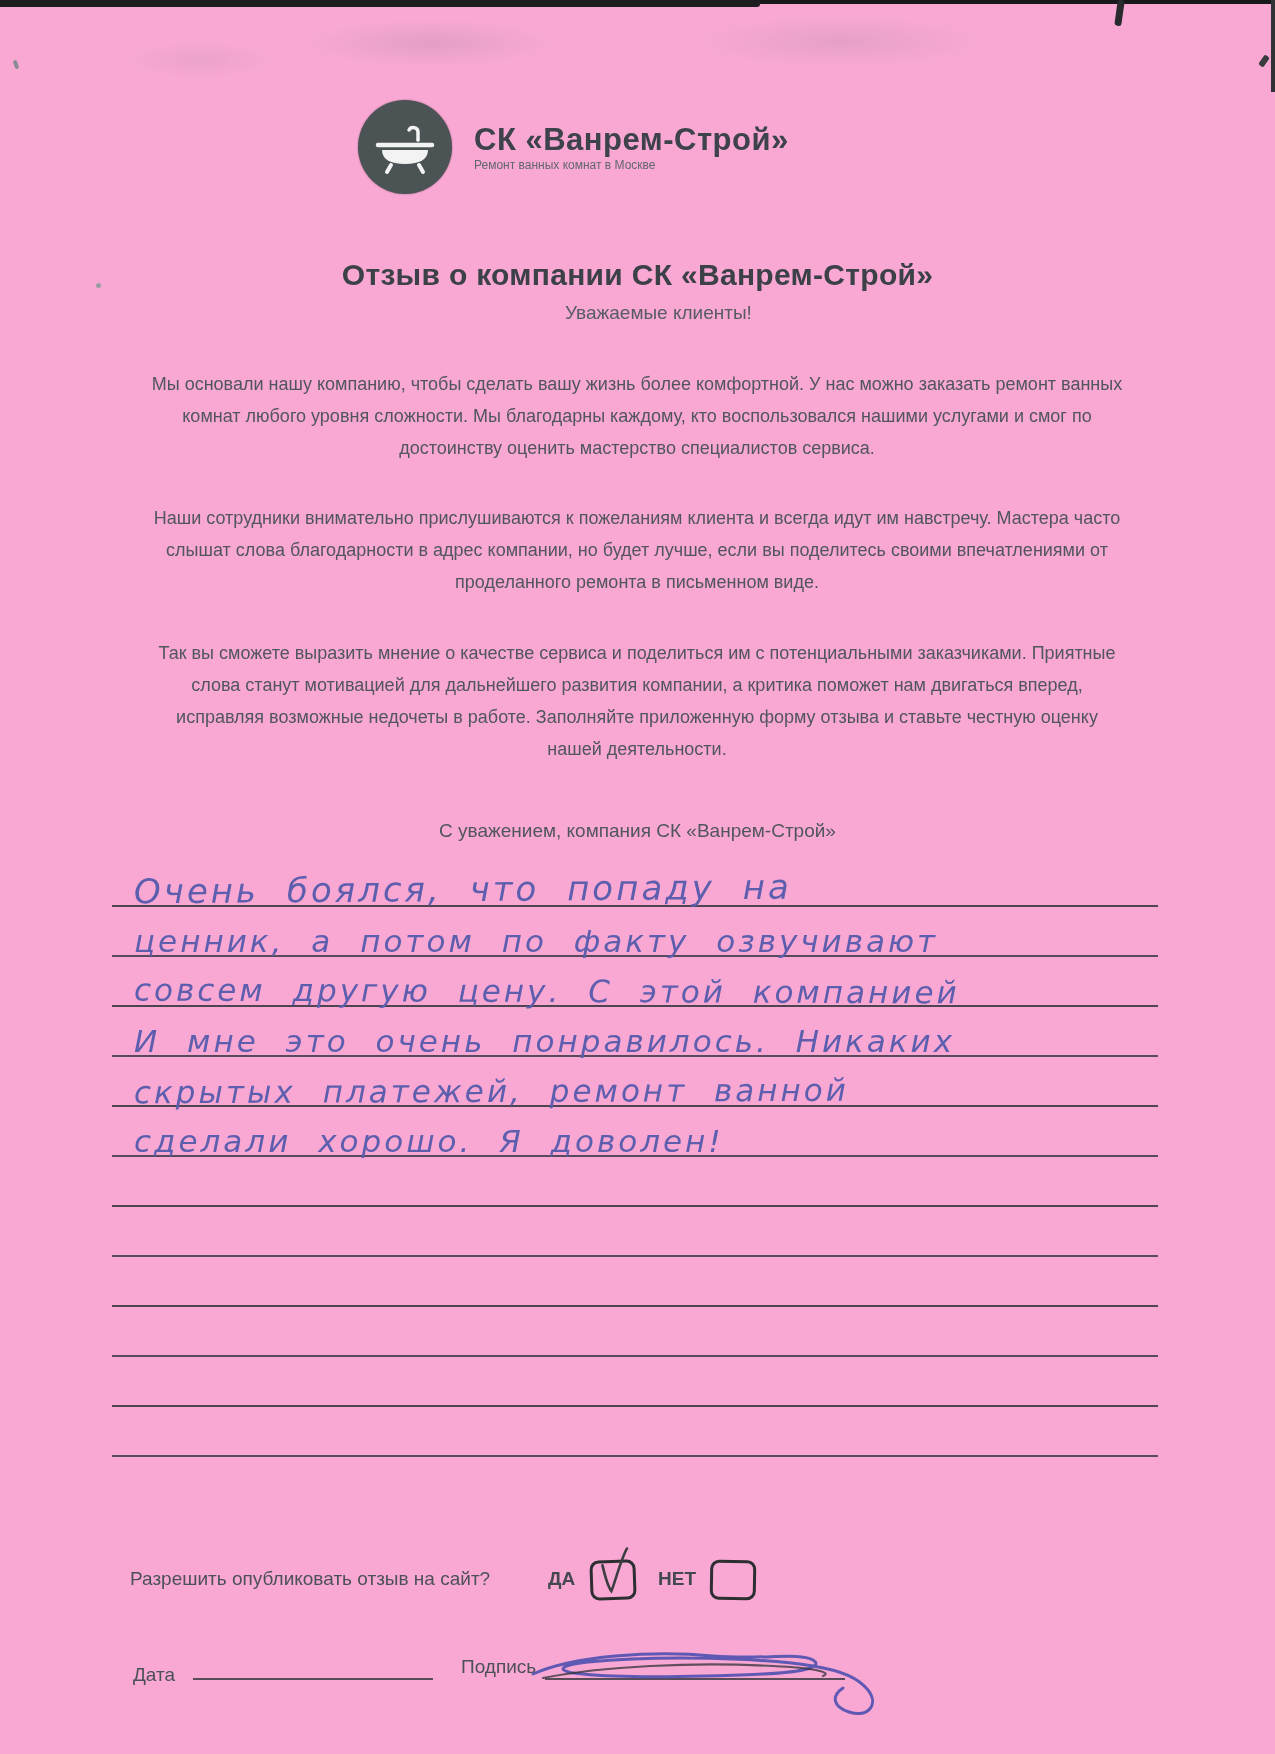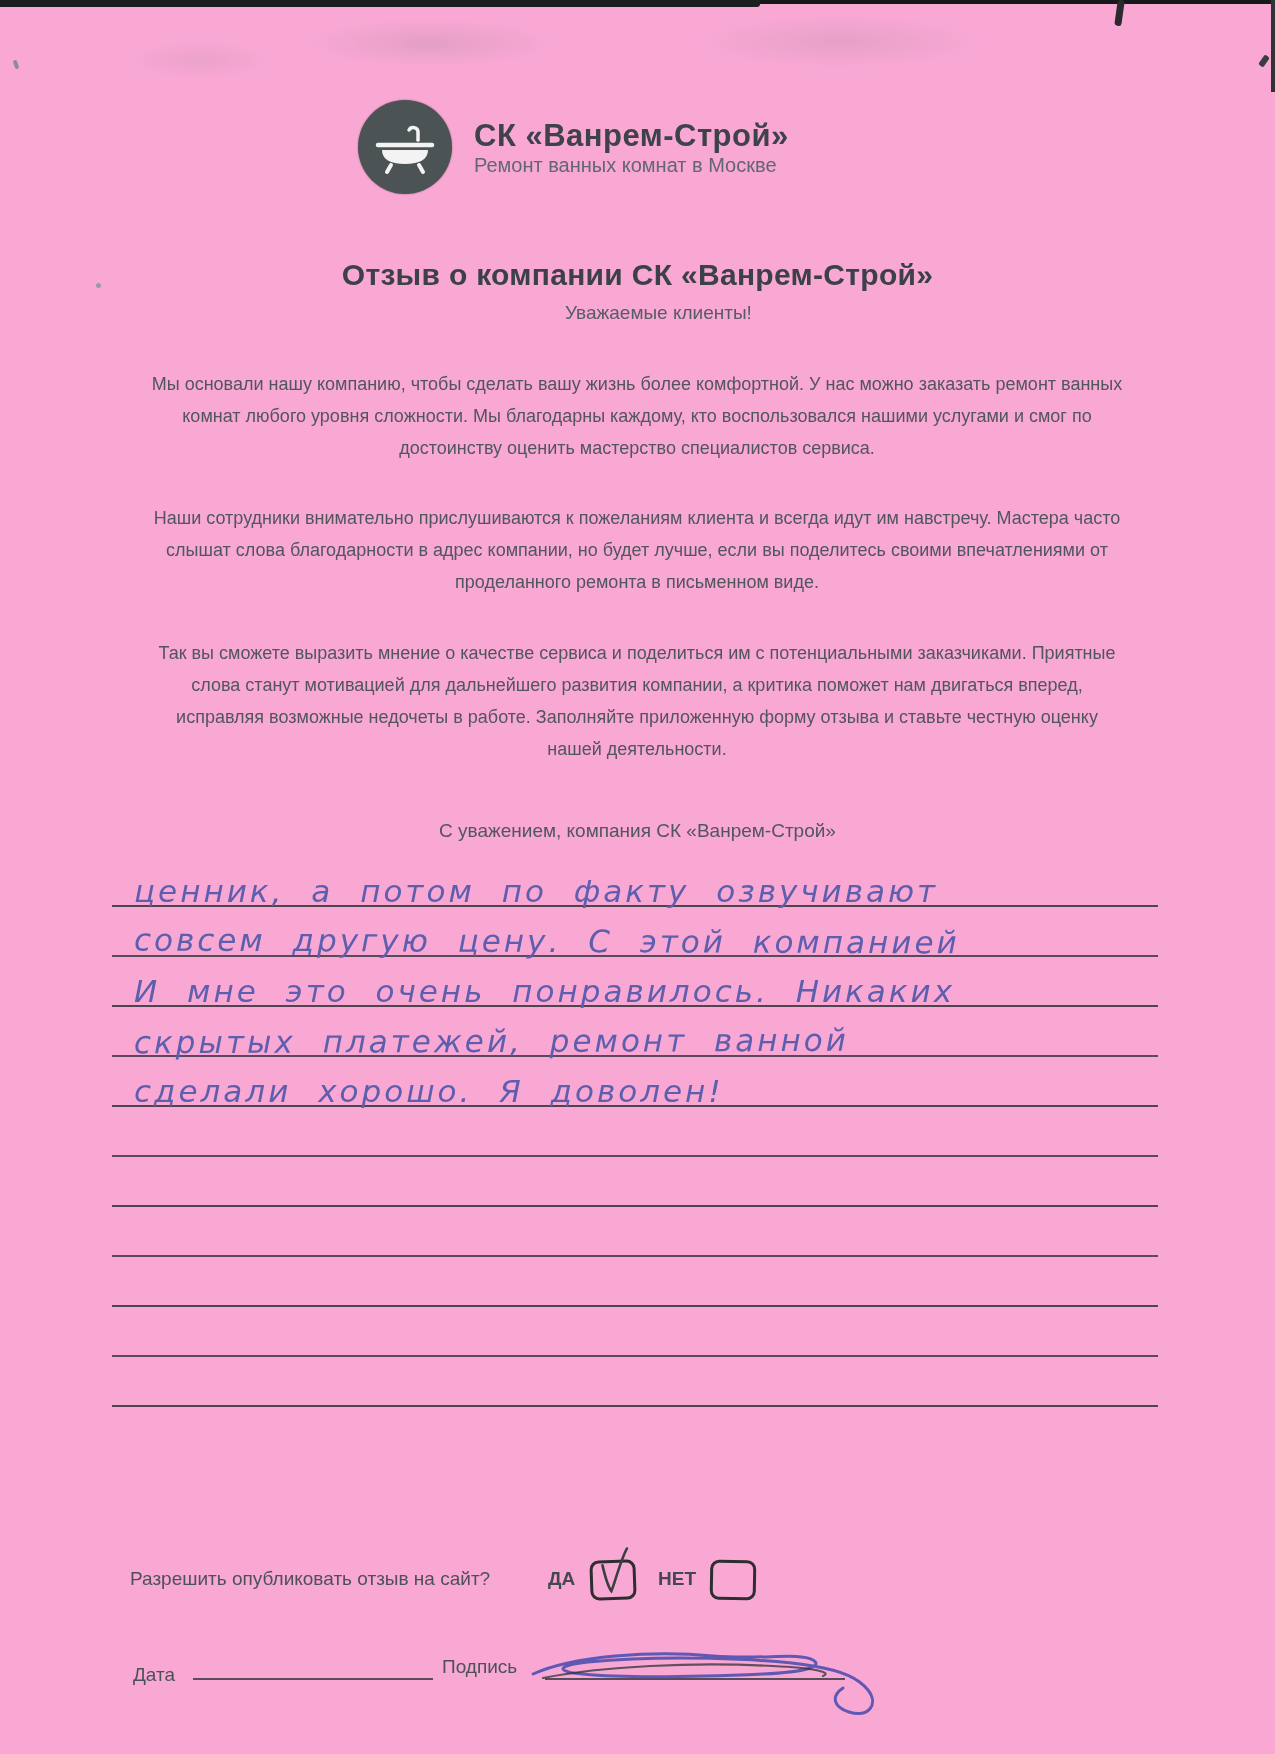--- a/index.html
+++ b/index.html
@@ -43,21 +43,21 @@
     background: radial-gradient(ellipse at center, rgba(110,112,122,.10), transparent 70%); }
 
   
   .logo-row { position: absolute; top: 100px; left: 358px; display: flex; align-items: center; gap: 22px; }
   .logo-circle {
     width: 94px; height: 94px; border-radius: 50%;
     background: #4c5355; display: flex; align-items: center; justify-content: center;
     box-shadow: 0 0 2px rgba(0,0,0,.4);
   }
   .logo-title { font-size: 31px; font-weight: bold; color: #3e434b; letter-spacing: .5px; }
-  .logo-subtitle { font-size: 20px; color: #62676e; }
+  .logo-subtitle { font-size: 12px; color: #62676e; }
 
   
   .heading {
     position: absolute; top: 258px; left: 0; width: 100%;
     text-align: center; font-size: 30px; font-weight: bold; color: #3c4148; margin: 0;
     letter-spacing: .3px;
   }
   .salutation {
     position: absolute; top: 302px; left: 0; width: 100%;
     text-align: center; font-size: 19px; color: #575c63; padding-left: 21px;
@@ -102,21 +102,21 @@
     border: 3px solid #2c2e31; border-radius: 9px; background: transparent;
   }
   .checkbox-yes { left: 460px; transform: rotate(-2deg); }
   .checkbox-no  { left: 580px; transform: rotate(1deg); }
   .checkmark { position: absolute; left: 2px; top: -16px; overflow: visible; }
 
   
   .footer-row { position: absolute; top: 1648px; left: 133px; width: 1010px; height: 90px; font-size: 19px; color: #4c5158; }
   .date-label { position: absolute; left: 0; top: 16px; }
   .date-line  { position: absolute; left: 60px; top: 30px; width: 240px; border-bottom: 2px solid rgba(48,52,56,.8); }
-  .signature-label { position: absolute; left: 309px; top: 8px; }
+  .signature-label { position: absolute; left: 328px; top: 8px; }
   .signature-line  { position: absolute; left: 412px; top: 30px; width: 300px; border-bottom: 2px solid rgba(48,52,56,.8); }
   .signature-scribble { position: absolute; left: 380px; top: -22px; overflow: visible; }
 </style>
 </head>
 <body>
 
 <div class="page">
 
   <div class="scan-top-edge"></div>
   <div class="scan-top-edge2"></div>
@@ -153,20 +153,23 @@
   </header>
 
   <h1 class="heading">Отзыв о компании СК «Ванрем-Строй»</h1>
   <div class="salutation">Уважаемые клиенты!</div>
   <p class="para para-1">Мы основали нашу компанию, чтобы сделать вашу жизнь более комфортной. У нас можно заказать ремонт ванных комнат любого уровня сложности. Мы благодарны каждому, кто воспользовался нашими услугами и смог по достоинству оценить мастерство специалистов сервиса.</p>
   <p class="para para-2">Наши сотрудники внимательно прислушиваются к пожеланиям клиента и всегда идут им навстречу. Мастера часто слышат слова благодарности в адрес компании, но будет лучше, если вы поделитесь своими впечатлениями от проделанного ремонта в письменном виде.</p>
   <p class="para para-3">Так вы сможете выразить мнение о качестве сервиса и поделиться им с потенциальными заказчиками. Приятные слова станут мотивацией для дальнейшего развития компании, а критика поможет нам двигаться вперед, исправляя возможные недочеты в работе. Заполняйте приложенную форму отзыва и ставьте честную оценку нашей деятельности.</p>
   <div class="signoff">С уважением, компания СК «Ванрем-Строй»</div>
 
   <div class="review-lines">
+    <div class="hw-line hw-0">
+        <span class="hw-text">Очень боялся, что попаду на</span>
+      </div>
     <div class="hw-line hw-2">
         <span class="hw-text">ценник, а потом по факту озвучивают</span>
       </div>
     <div class="hw-line hw-3">
         <span class="hw-text">совсем другую цену. С этой компанией</span>
       </div>
     <div class="hw-line hw-5">
         <span class="hw-text">И мне это очень понравилось. Никаких</span>
       </div>
     <div class="hw-line hw-6">

